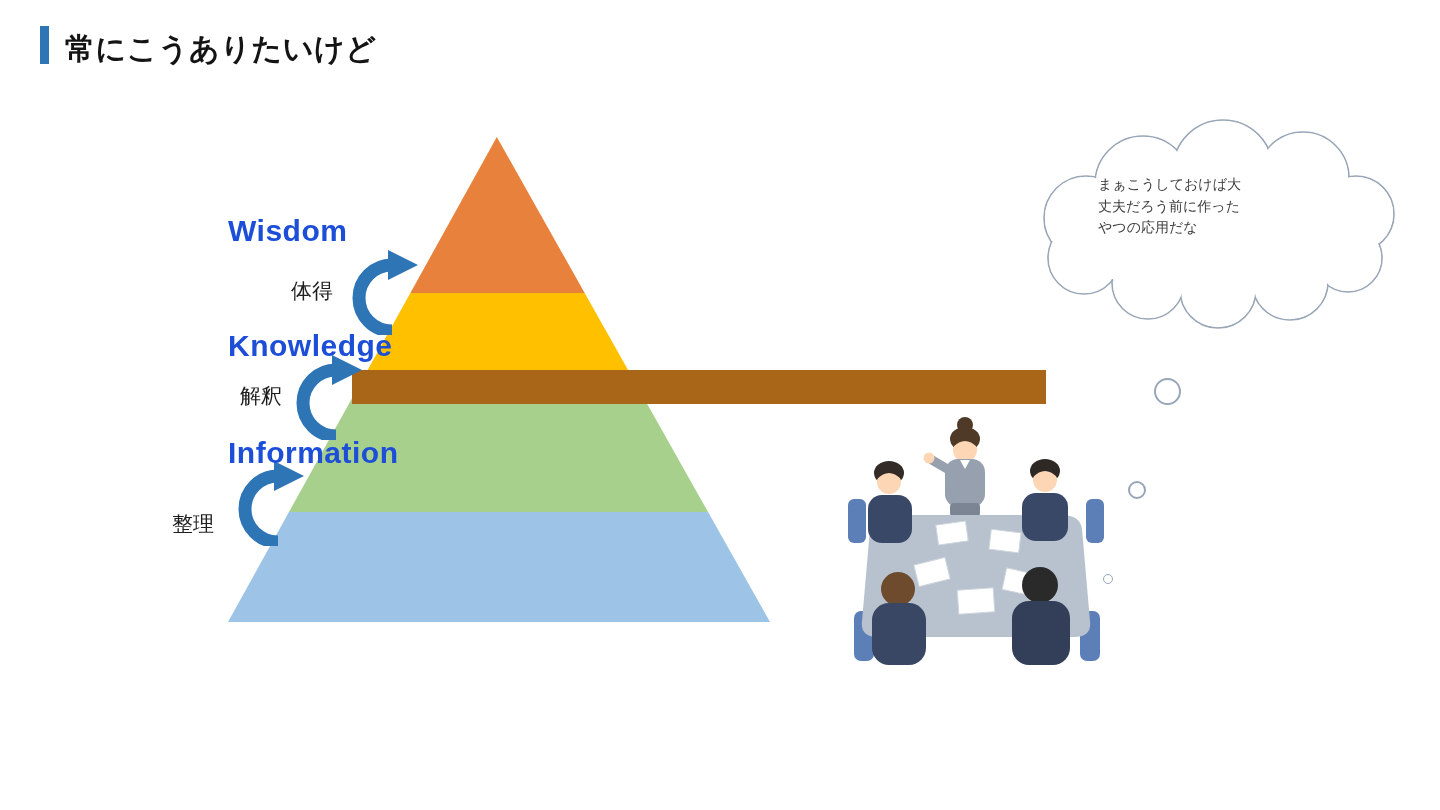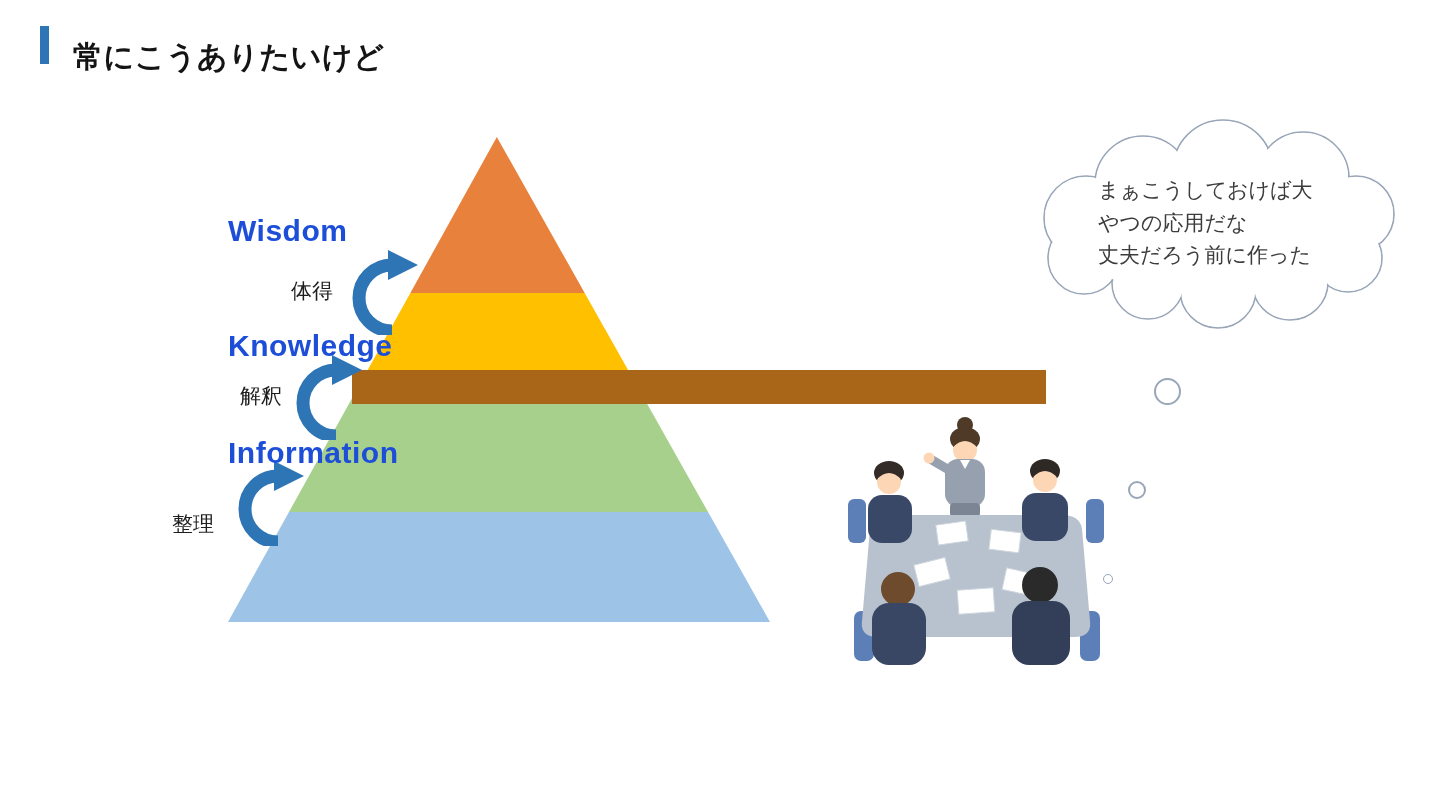--- a/index.html
+++ b/index.html
@@ -1,41 +1,41 @@
 <!DOCTYPE html>
 <html><head>
 <meta charset="utf-8">
 <style>
   html,body { margin:0; padding:0; background:#ffffff; }
   body { font-family:"Liberation Sans","DejaVu Sans",sans-serif; }
   .slide { position:relative; width:1440px; height:810px; background:#ffffff; overflow:hidden; }
 
   .title-accent { position:absolute; left:40px; top:26px; width:9px; height:38px; background:#2E75B6; }
-  .page-title { position:absolute; left:60px; top:24px; margin:13px; font-size:30px; font-weight:700; color:#141414; letter-spacing:0.5px; }
+  .page-title { position:absolute; left:60px; top:24px; margin:5px; font-size:30px; font-weight:700; color:#141414; letter-spacing:0.5px; }
 
   .pyramid-clip { position:absolute; left:228px; top:137px; width:542px; height:485px;
                   clip-path:polygon(49.6% 0%, 100% 100%, 0% 100%); }
   .p-layer { position:absolute; left:0; width:100%; }
   .l0 { top:0;     height:156px; }
   .l1 { top:156px; height:80px;  }
   .l2 { top:236px; height:139px; }
   .l3 { top:375px; height:110px; }
 
   .pyr-label { position:absolute; left:228px; width:542px; text-align:left;
                font-size:30px; font-weight:700; color:#1d4ed8; letter-spacing:0.5px; z-index:4; }
 
   .connector-bar { position:absolute; left:352px; top:370px; width:694px; height:34px; z-index:2; }
 
   .arrow-svg { position:absolute; width:70px; height:88px; z-index:3; }
   .arrow-label { position:absolute; font-size:21px; color:#1e1e1e; z-index:3;
                  font-family:Liberation Sans, sans-serif; }
 
   .cloud { position:absolute; left:1018px; top:118px; width:392px; height:216px; }
   .cloud-text { position:absolute; left:1098px; top:174px; width:252px;
-                font-size:21px; line-height:1.55; color:#3c3c3c; z-index:2; }
+                font-size:14px; line-height:1.55; color:#3c3c3c; z-index:2; }
   .cloud-text span { display:block; }
 
   .tcircle { position:absolute; border:2px solid #98A6B8; border-radius:50%;
              background:#ffffff; box-sizing:border-box; }
   .tc1 { left:1154px; top:378px; width:27px; height:27px; }
   .tc2 { left:1128px; top:481px; width:18px; height:18px; }
   .tc3 { left:1103px; top:574px; width:10px; height:10px; border-width:1.5px; }
 
   .meeting { position:absolute; left:832px; top:403px; width:288px; height:288px; }
 </style>
@@ -105,22 +105,22 @@
       <circle cx="200" cy="172" r="37"></circle>
       <circle cx="130" cy="165" r="35"></circle>
       <circle cx="66" cy="140" r="35"></circle>
       <circle cx="200" cy="113" r="69"></circle>
       <circle cx="120" cy="113" r="54"></circle>
       <circle cx="280" cy="113" r="54"></circle>
     </g>
   </svg>
   <div class="cloud-text">
     <span>まぁこうしておけば大</span>
+    <span>丈夫だろう前に作った</span>
     <span>やつの応用だな</span>
-    <span>丈夫だろう前に作った</span>
   </div>
 
   <div class="tcircle tc1" style="border-color: rgb(152, 166, 184);"></div>
   <div class="tcircle tc2" style="border-color: rgb(152, 166, 184);"></div>
   <div class="tcircle tc3" style="border-color: rgb(152, 166, 184);"></div>
 
   <svg class="meeting" viewBox="0 0 288 288">
 
     <g fill="#5C7FB8">
       <rect x="16" y="96" width="18" height="44" rx="6"></rect>

